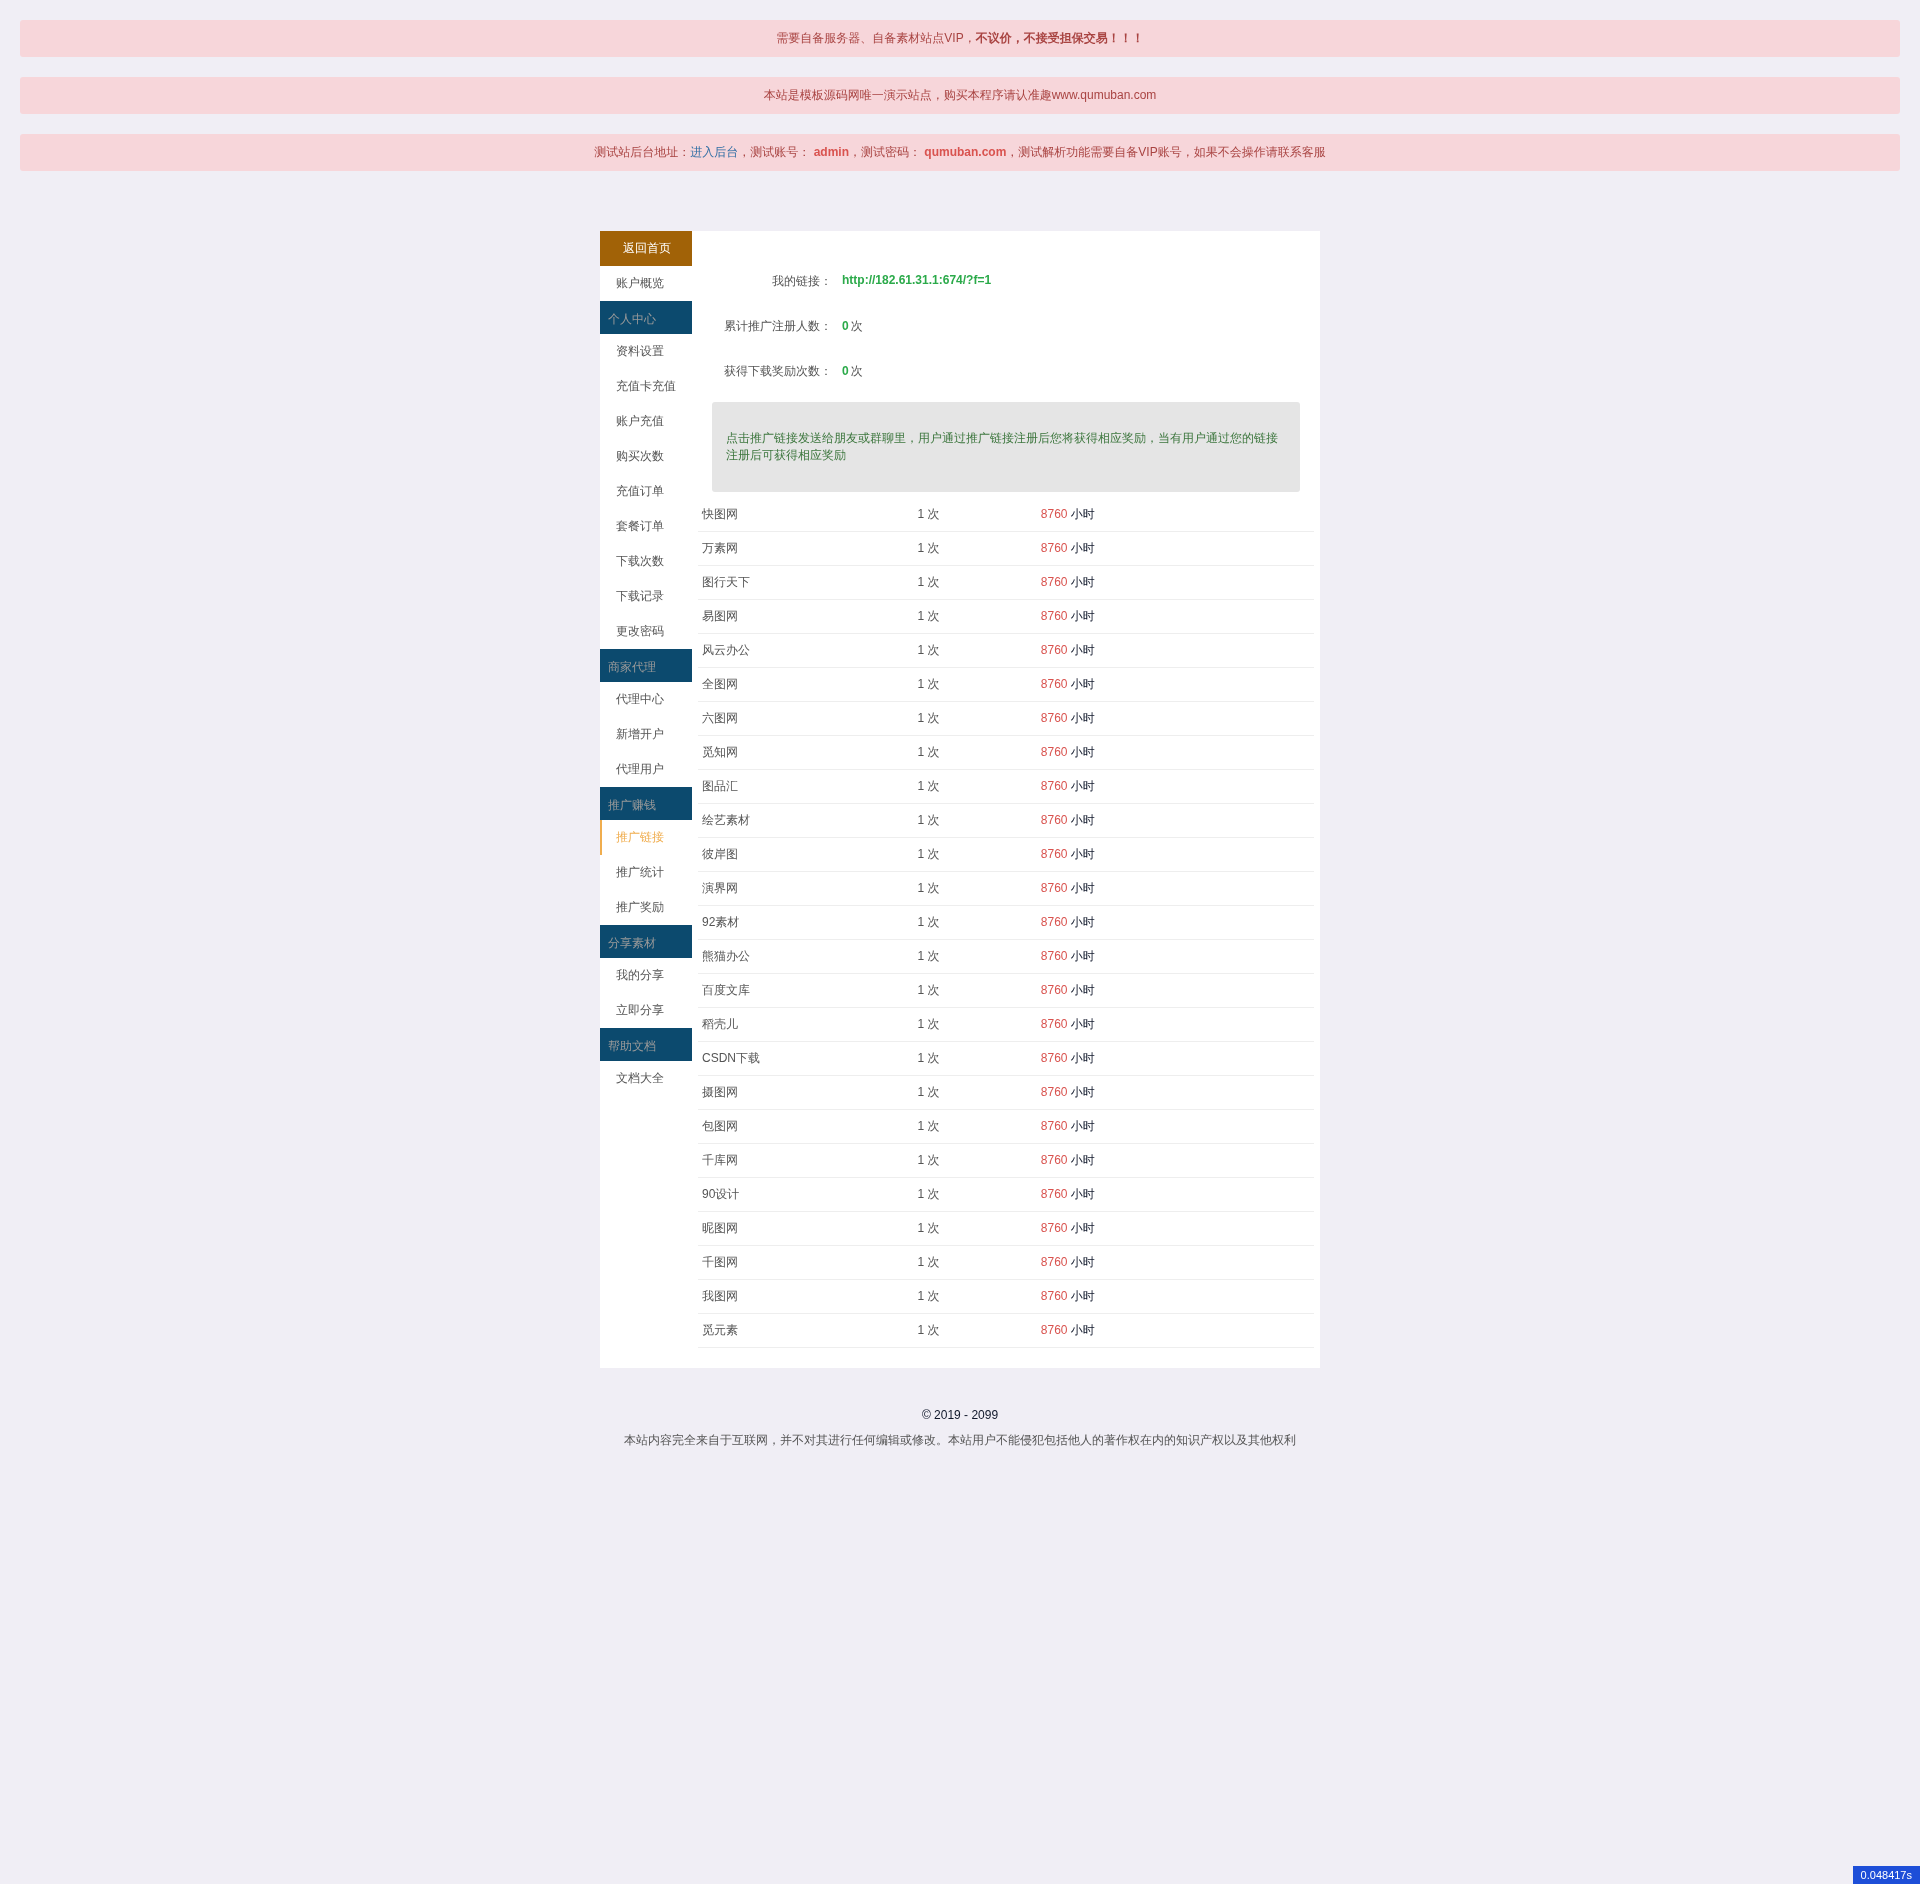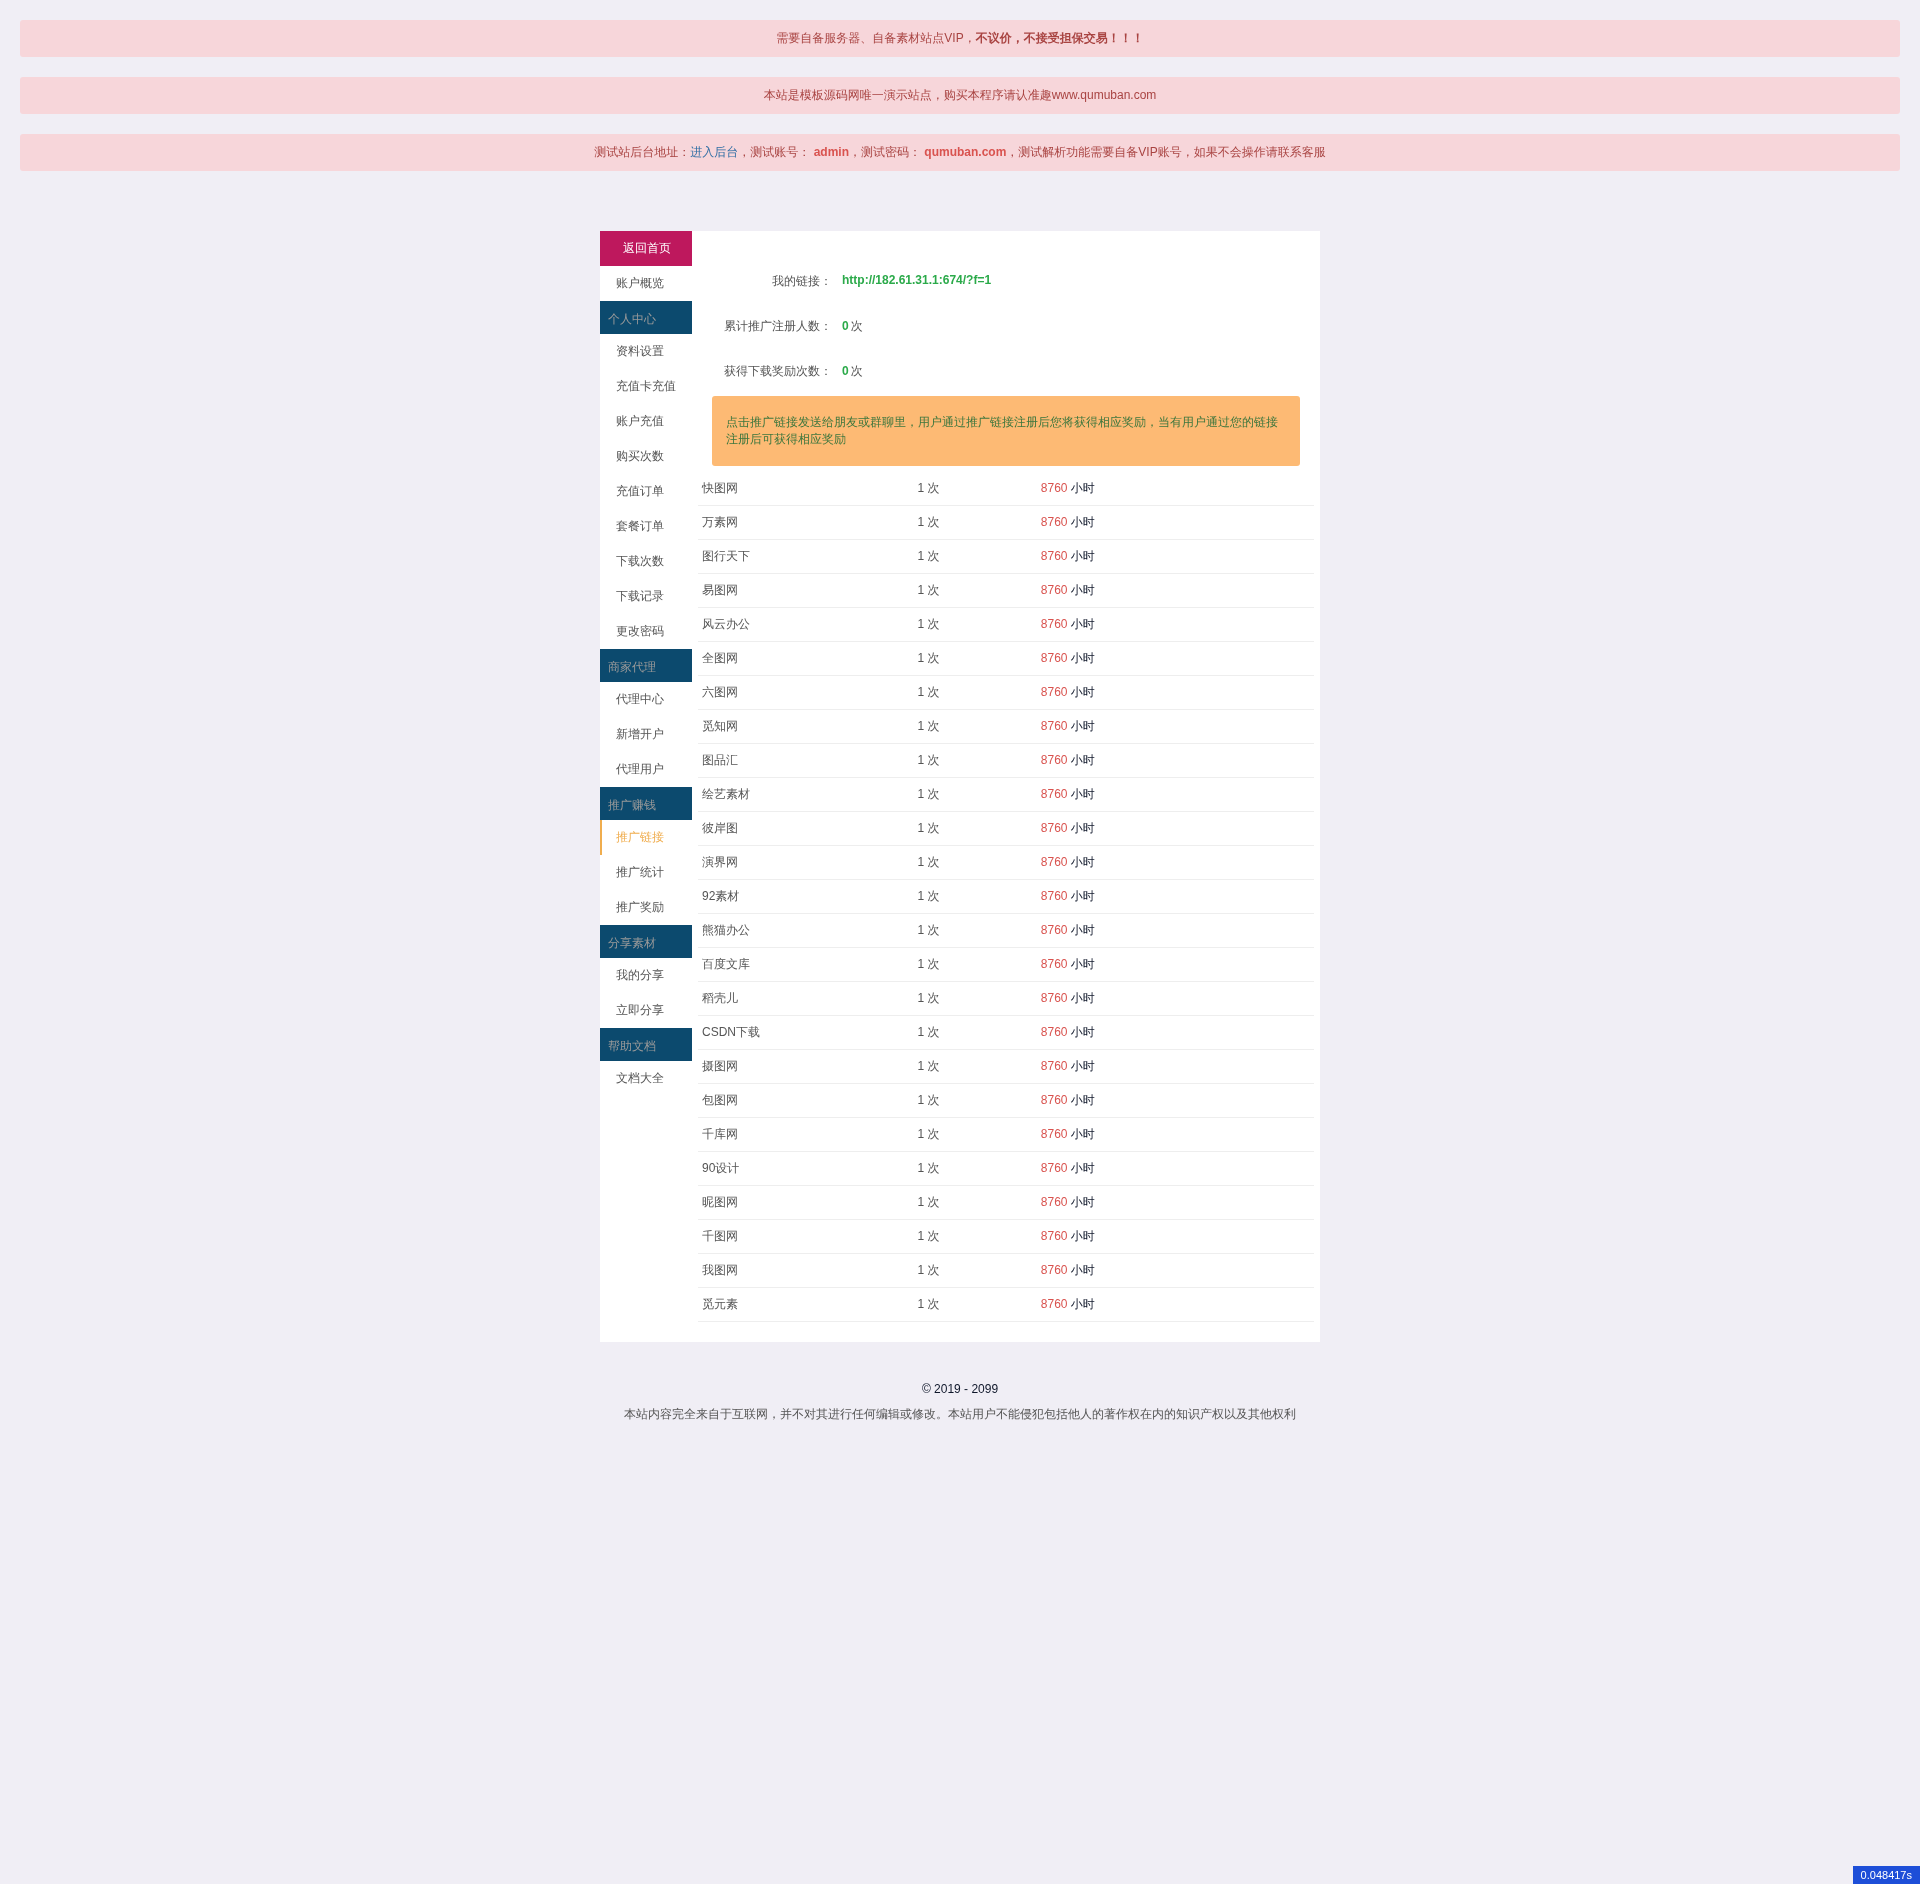--- a/index.html
+++ b/index.html
@@ -31,21 +31,21 @@
       flex-shrink: 0;
     }
     .sidebar-item {
       padding: 9px 14px;
       font-size: 12px;
       color: #555;
       cursor: pointer;
       border-left: 2px solid transparent;
     }
     .sidebar-item.home {
-      background: #be185d;
+      background: #a16207;
       color: #fff;
       text-align: center;
       padding: 9px 0;
     }
     .sidebar-item.active {
       border-left: 2px solid #f0ad4e;
       color: #f0ad4e;
     }
     .sidebar-header {
       padding: 10px 8px 6px 8px;
@@ -67,24 +67,24 @@
     }
     .info-label {
       width: 130px;
       text-align: right;
       color: #555;
       padding-right: 10px;
     }
     .info-value { color: #2baa4a; font-weight: bold; text-align: center; }
     .info-value .unit { color: #555; font-weight: normal; margin-left: 2px; }
     .notice {
-      background: #fdba74;
+      background: #e5e5e5;
       color: #3c763d;
-      padding: 18px 14px;
-      margin: 10px 20px 6px 20px;
+      padding: 28px 14px;
+      margin: 16px 20px 6px 20px;
       font-size: 12px;
       border-radius: 3px;
     }
     .data-table { width: calc(100% - 12px); margin: 0 6px; border-collapse: collapse; }
     .data-table td {
       border-bottom: 1px solid #eee;
       padding: 8px 4px;
       font-size: 12px;
       color: #555;
     }

